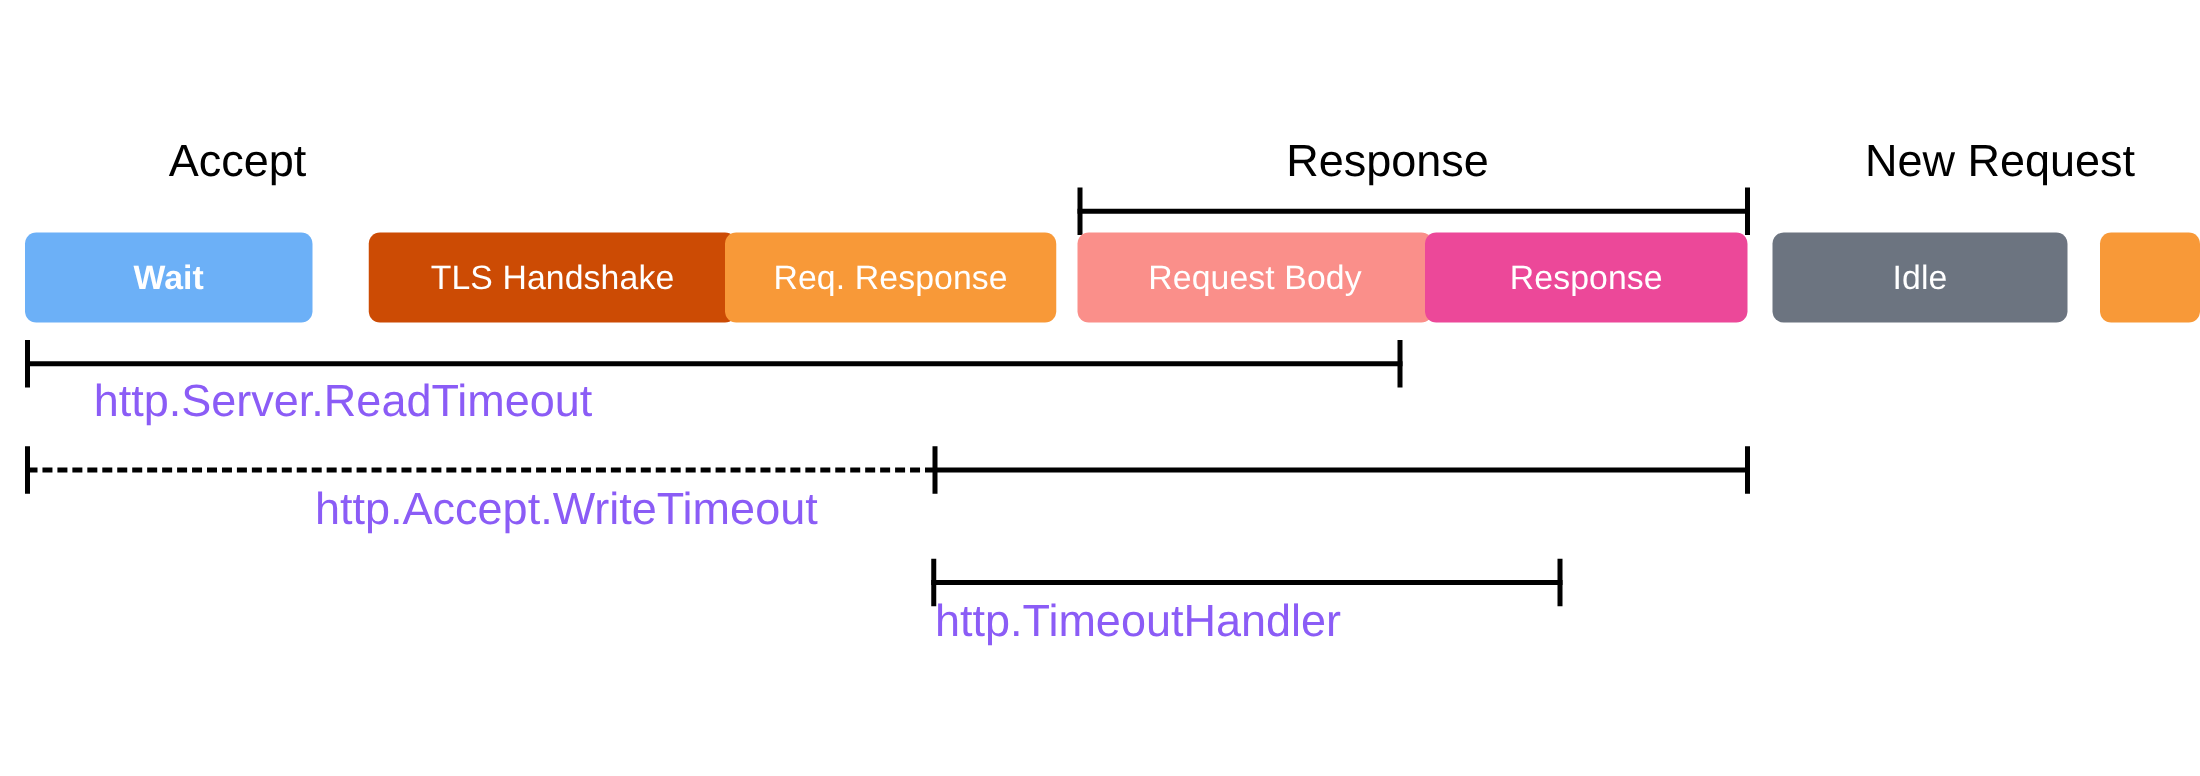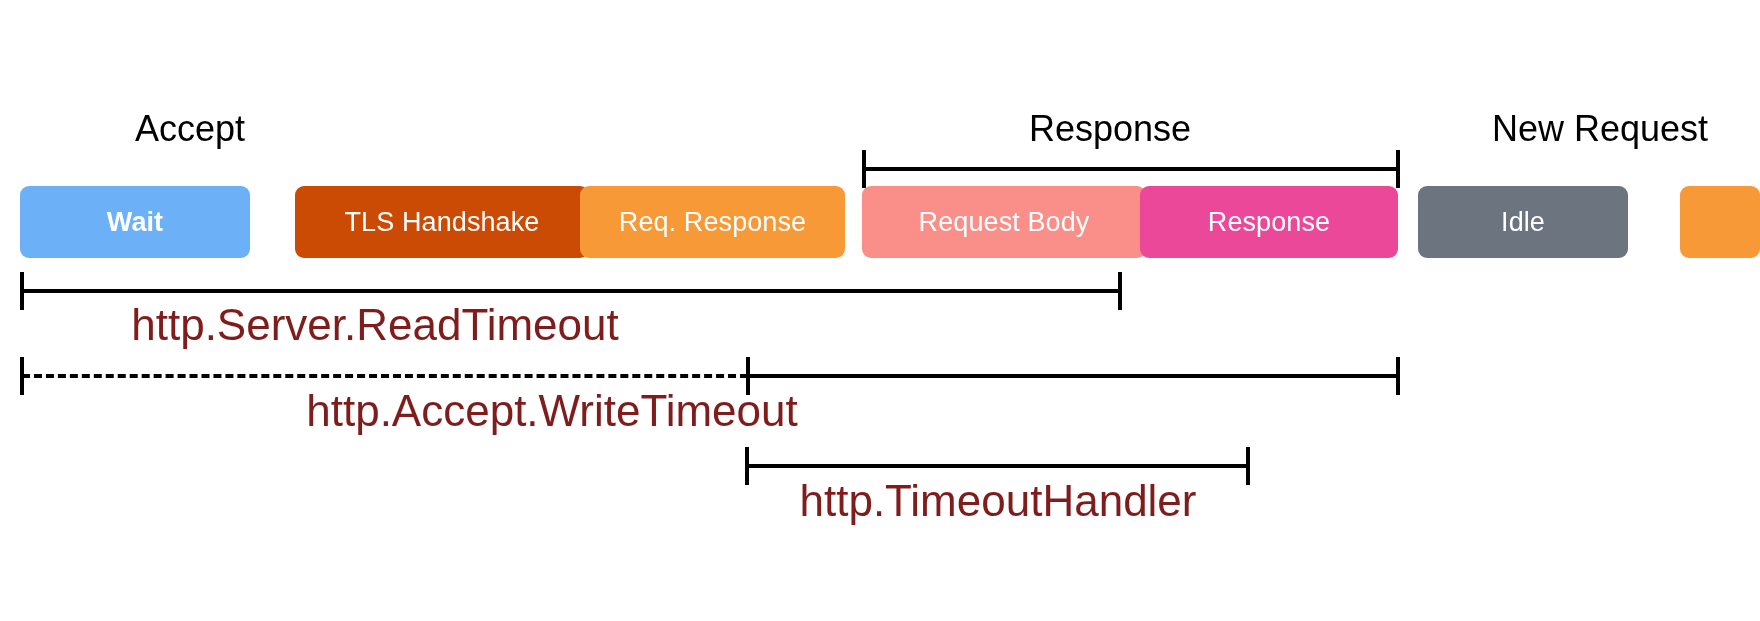--- a/index.html
+++ b/index.html
@@ -70,24 +70,23 @@
     width: 4px;
     height: 38px;
     background: #000000;
   }
   .bracket .tick.left  { left: 0; }
   .bracket .tick.right { right: 0; }
 
   
   .bracket-caption {
     position: absolute;
-    font-size: 44px;
-    color: #7f1d1d;
+    font-size: 36px;
+    color: #8b5cf6;
     white-space: nowrap;
-    text-align: center;
   }
 </style>
 </head>
 <body>
 
 <div id="canvas">
 
   <div class="group-caption" style="left:0px; top:108px; width:300px;padding-left:40px;">Accept</div>
 
   <div class="group-caption" style="left:910px; top:108px; width:400px;">Response</div>
@@ -113,21 +112,21 @@
   </div>
 
   <div class="phase" style="left:862px; top:186px; width:284px; background:#fa8f8a;align-items:center;">
     <span class="phase-label">Request Body</span>
   </div>
 
   <div class="phase" style="left:1140px; top:186px; width:258px; background:#ec4899;">
     <span class="phase-label">Response</span>
   </div>
 
-  <div class="phase" style="left:1418px; top:186px; width:210px; background:#6c7480;">
+  <div class="phase" style="left:1418px; top:186px; width:236px; background:#6c7480;">
     <span class="phase-label">Idle</span>
   </div>
 
   <div class="phase" style="left:1680px; top:186px; width:80px; background:#f89938;">
     <span class="phase-label"></span>
   </div>
 
   <div class="bracket" style="left:20px; top:270px; width:1102px;">
     <div class="tick left"></div>
     <div class="bar"></div>

